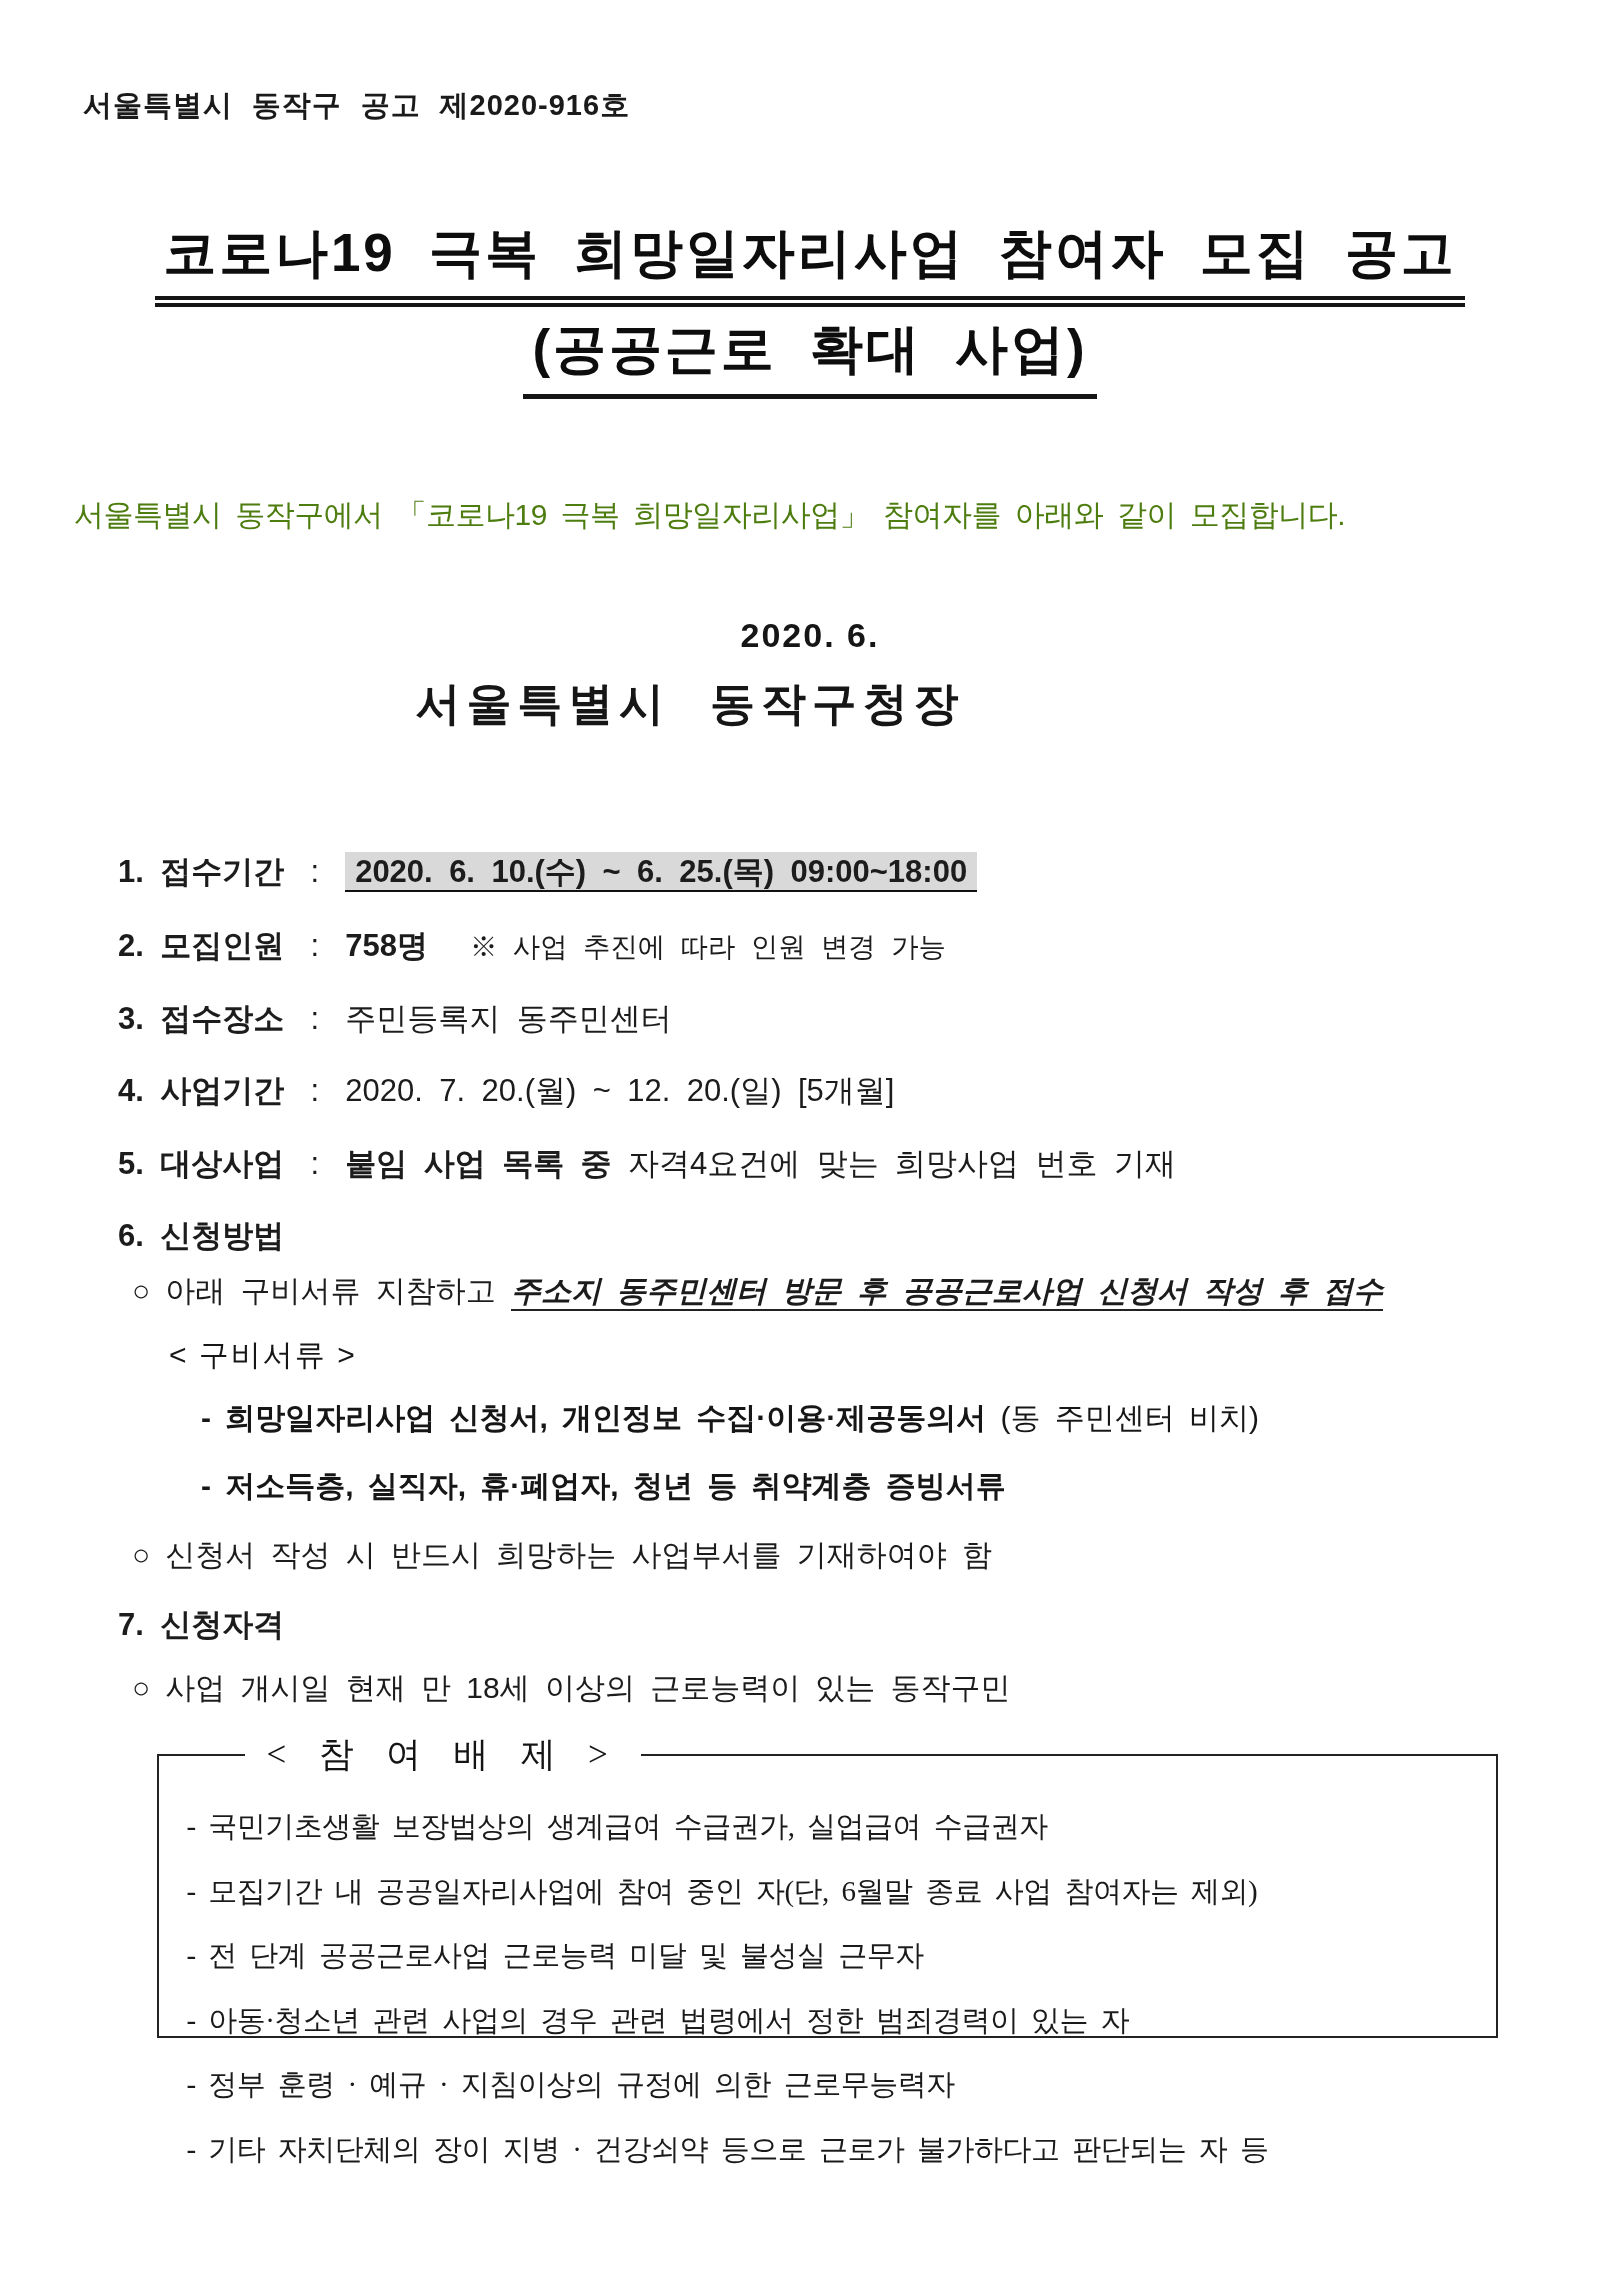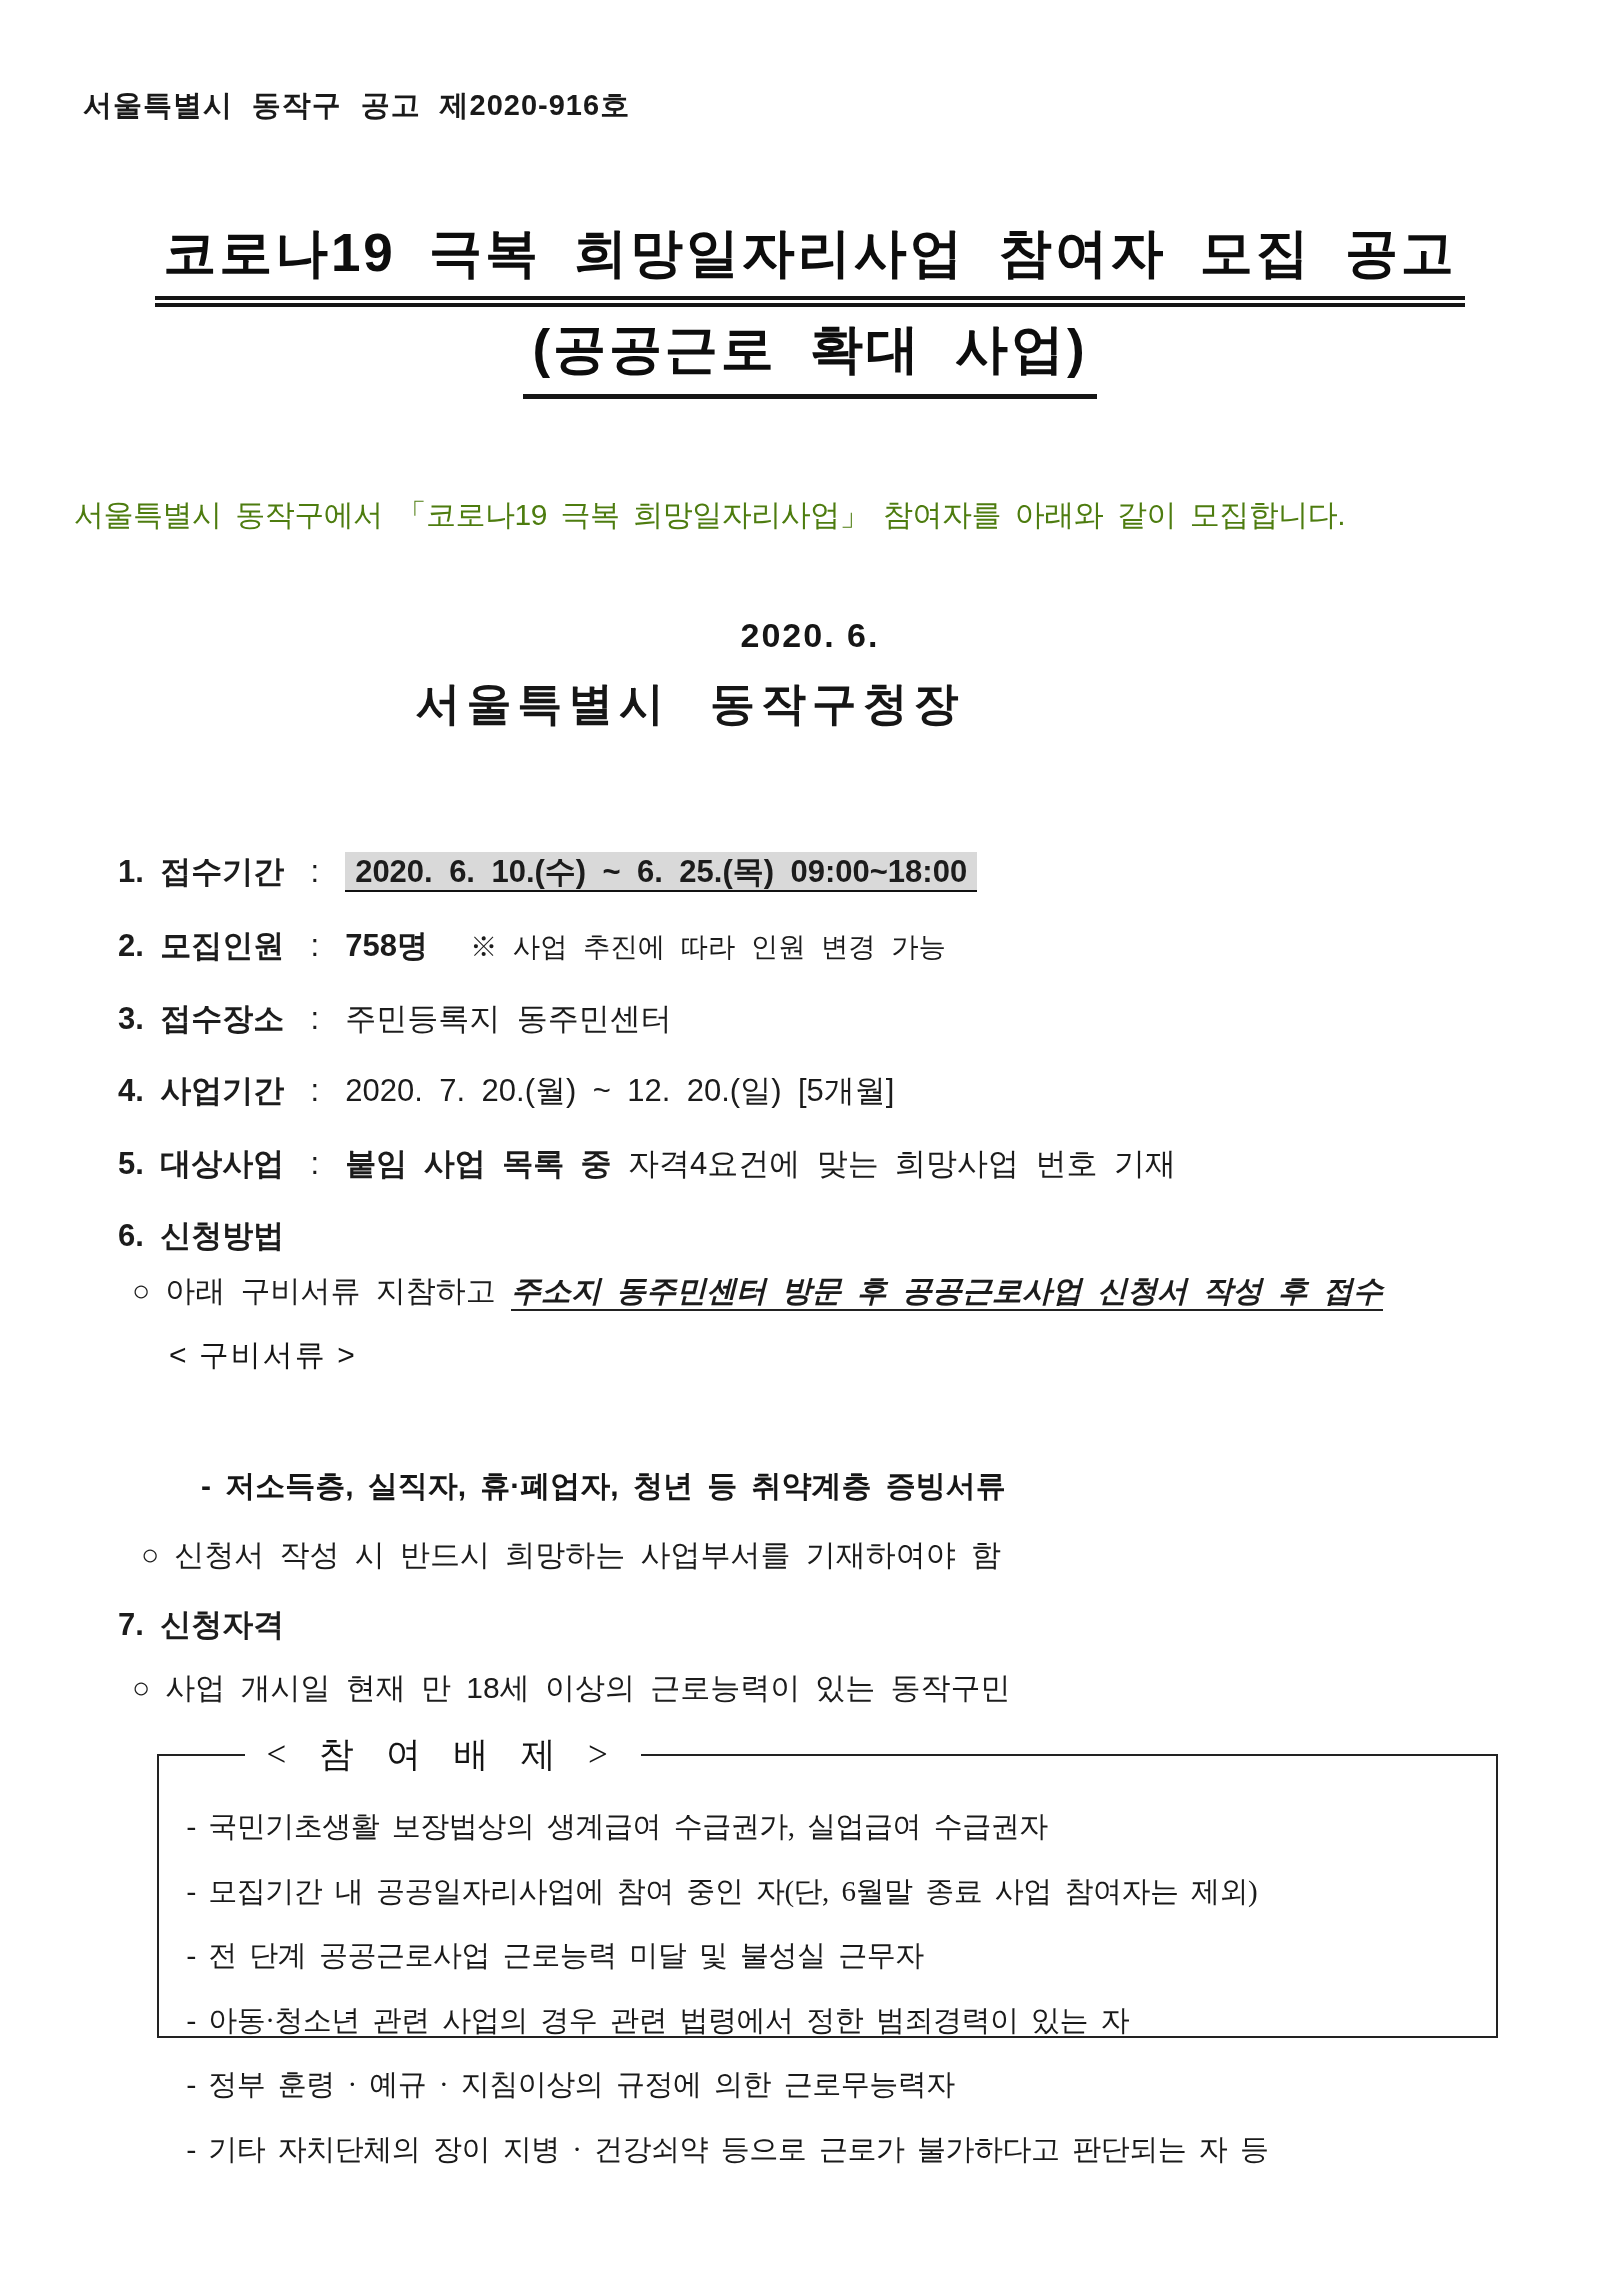--- a/index.html
+++ b/index.html
@@ -159,24 +159,27 @@
     <span class="no">6.</span>
     <span class="lbl">신청방법</span>
   </div>
 
   <div class="abs bullet" style="left:132px; top:1271px;">
     <span>○ 아래 구비서류 지참하고 </span><span class="ul"><span class="b">주소지 동주민센터 방문</span><span class="b"> 후 공공근로사업 신청서 작성 후 접수</span></span>
   </div>
 
   <div class="abs docs-header" style="left:169px; top:1335px;">&lt; 구비서류 &gt;</div>
 
+  <div class="abs dash-item" style="left:201px; top:1398px;">
+    <span>- 희망일자리사업 신청서, 개인정보 수집·이용·제공동의서</span><span class="normal"> (동 주민센터 비치)</span>
+  </div>
 
   <div class="abs dash-item" style="left:201px; top:1466px;text-align:center;">- 저소득층, 실직자, 휴·폐업자, 청년 등 취약계층 증빙서류</div>
 
-  <div class="abs bullet" style="left:141px; top:1535px;">○ 신청서 작성 시 반드시 희망하는 사업부서를 기재하여야 함</div>
+  <div class="abs bullet" style="left:132px; top:1535px;">○ 신청서 작성 시 반드시 희망하는 사업부서를 기재하여야 함</div>
 
   <div class="abs li" style="left:118px; top:1604px;">
     <span class="no">7.</span>
     <span class="lbl">신청자격</span>
   </div>
 
   <div class="abs bullet" style="left:132px; top:1668px;">○ 사업 개시일 현재 만 18세 이상의 근로능력이 있는 동작구민</div>
 
   <div class="abs exclusion-box">
     <div class="exclusion-legend">&lt; 참 여 배 제 &gt;</div>

